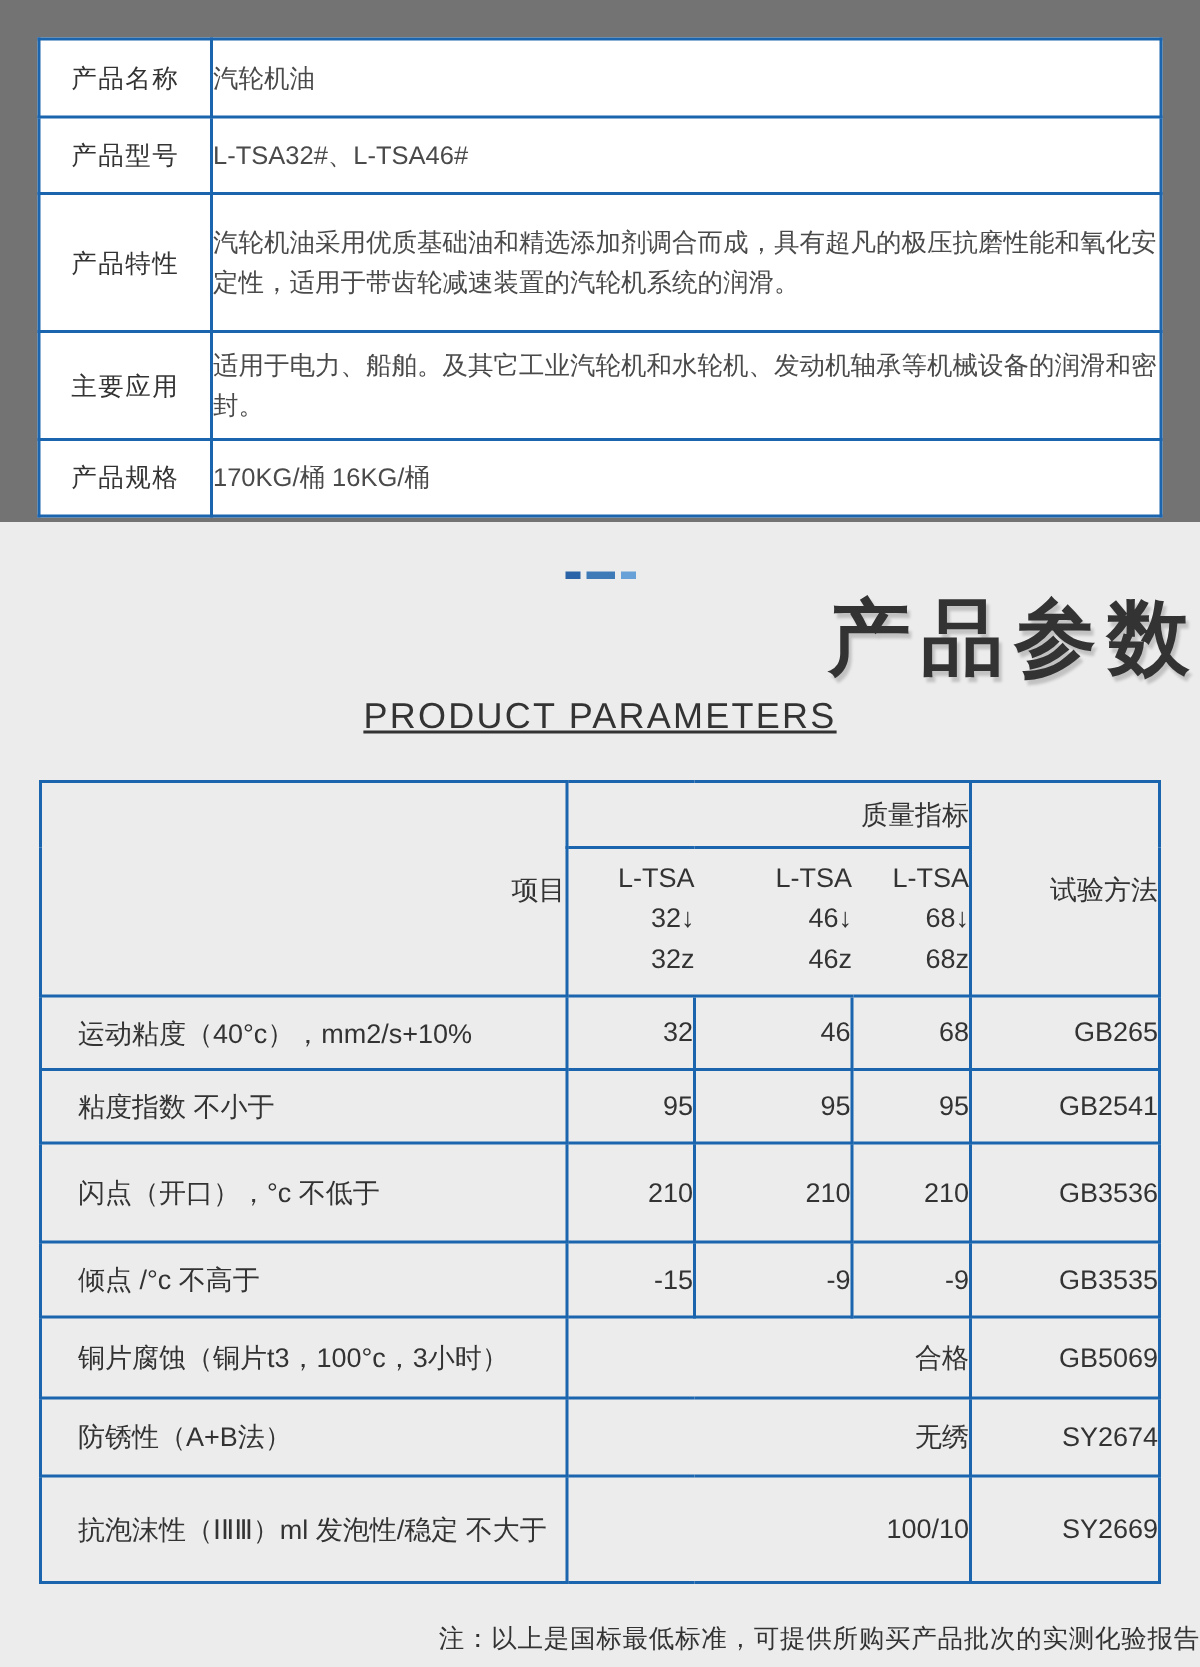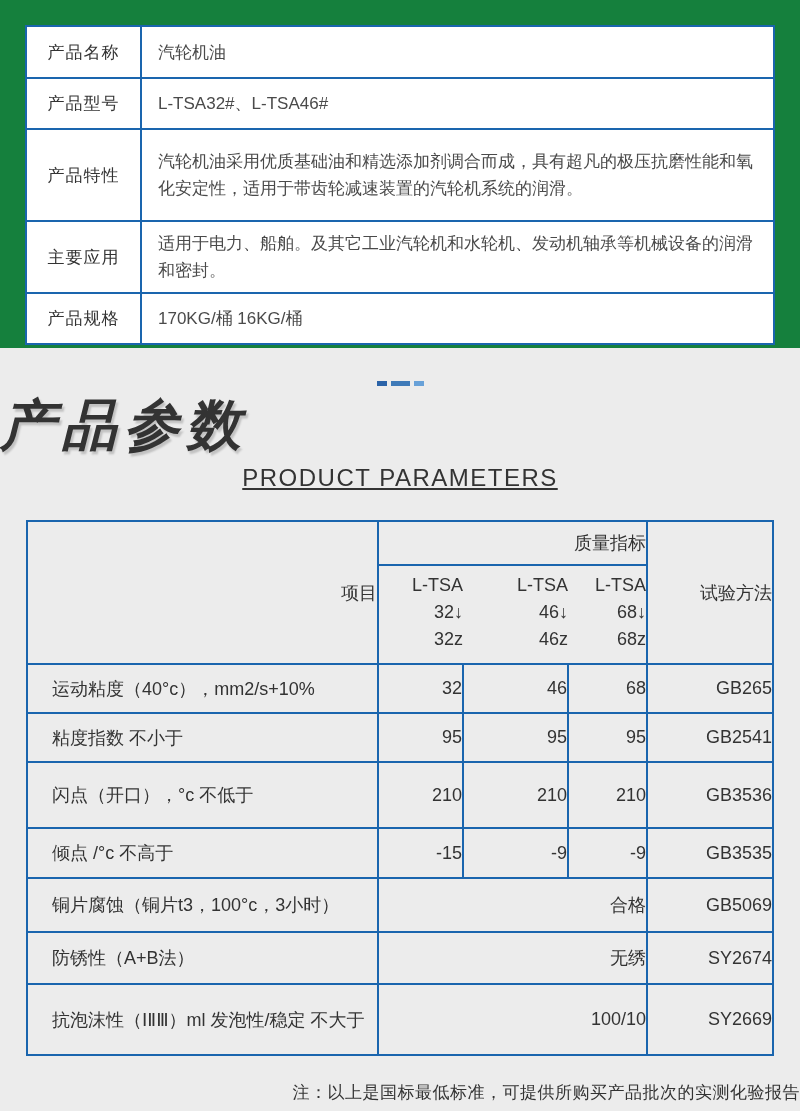--- a/index.html
+++ b/index.html
@@ -6,21 +6,21 @@
   html, body { margin: 0; padding: 0; }
   body {
     width: 800px; height: 1111px;
     background: #ececec;
     font-family: "Liberation Sans", "DejaVu Sans", sans-serif;
     color: #333;
   }
 
   
   .white-top {
-    background: #15803d;
+    background: #737373;
     height: 348px;
     padding-top: 25px;
   }
   table.info-table {
     width: 750px;
     margin: 0 auto;
     border-collapse: collapse;
     table-layout: fixed;
     background: #ffffff;
   }
@@ -29,21 +29,21 @@
     vertical-align: middle;
   }
   table.info-table td.info-label {
     width: 115px;
     text-align: center;
     font-size: 17px;
     color: #333333;
     letter-spacing: 1px;
   }
   table.info-table td.info-value {
-    padding: 8px 16px;
+    padding: 8px 0;
     font-size: 17px;
     line-height: 27px;
     color: #4a4a4a;
   }
 
   
   .gray-section { padding-top: 33px; }
 
   .title-dashes {
     display: flex;
@@ -51,28 +51,27 @@
     align-items: center;
     height: 5px;
     gap: 4px;
   }
   .title-dashes .d1 { width: 10px; height: 5px; background: #2b63a8; }
   .title-dashes .d2 { width: 19px; height: 5px; background: #3f7ab8; }
   .title-dashes .d3 { width: 10px; height: 5px; background: #68a1d8; }
 
   .section-title {
     margin: 12px 0 0 0;
-    text-align: left;
+    text-align: right;
     font-size: 55px;
     font-weight: bold;
     letter-spacing: 7px;
     color: #333333;
     line-height: 1;
     text-shadow: 2px 3px 2px rgba(0,0,0,0.18);
-    font-style: italic;
   }
   .section-subtitle {
     margin-top: 13px;
     text-align: center;
     font-size: 24px;
     letter-spacing: 1.5px;
     color: #333333;
     line-height: 1;
     text-decoration: underline;
   }

